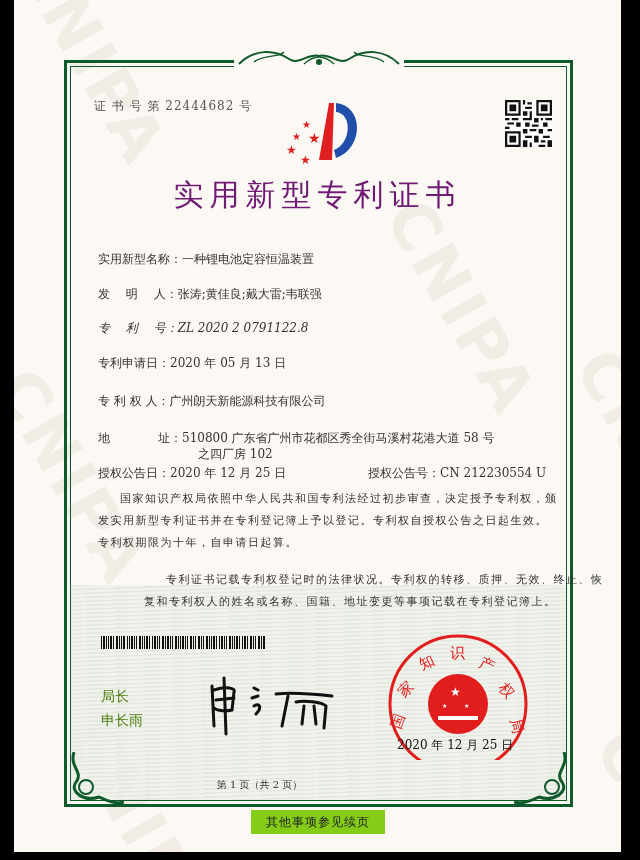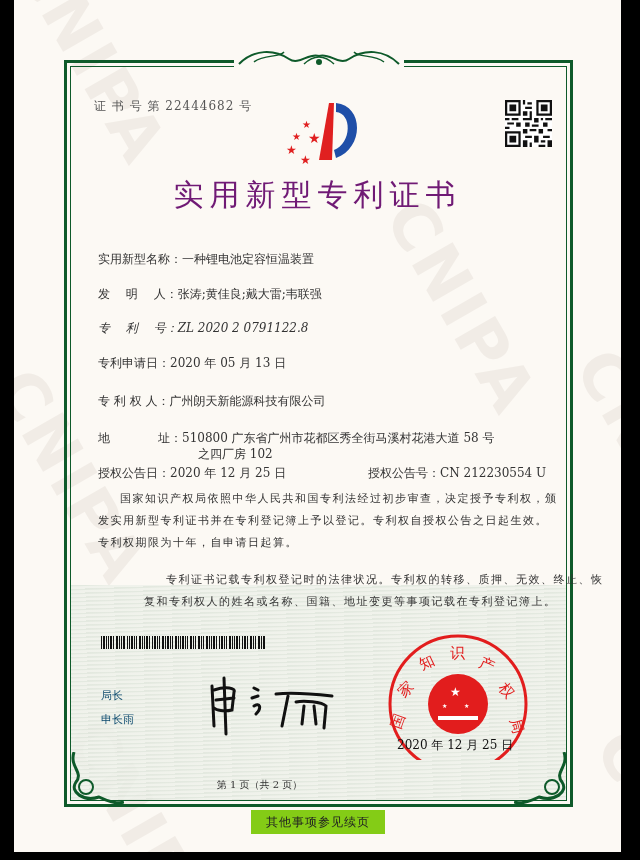--- a/index.html
+++ b/index.html
@@ -14,21 +14,21 @@
   .topornament{position:absolute;left:63px;top:40px;width:170px;height:30px;}
   .corner{position:absolute;width:60px;height:60px;}
   .cert-no{position:absolute;left:80px;top:98px;font-size:12px;color:#555;letter-spacing:1px;}
   .logo{position:absolute;left:270px;top:98px;width:80px;height:70px;}
   .qr{position:absolute;left:491px;top:100px;width:47px;height:47px;}
   .title{position:absolute;left:0;width:607px;top:175px;text-align:center;font-size:30px;letter-spacing:6px;color:#701a75;font-family:"DejaVu Serif",serif;}
   .row{position:absolute;left:84px;font-size:12px;color:#333;white-space:nowrap;}
   .row .lbl{display:inline-block;}
   .para{position:absolute;left:84px;width:460px;font-size:11px;color:#333;line-height:22px;letter-spacing:1.5px;text-indent:2em;}
   .barcode{position:absolute;left:87px;top:636px;width:164px;height:13px;}
-  .director{position:absolute;left:87px;font-size:11px;color:#0c4a6e;font-family:"DejaVu Sans",sans-serif;}
+  .director{position:absolute;left:87px;font-size:14px;color:#4d7c0f;font-family:"DejaVu Sans",sans-serif;}
   .signature{position:absolute;left:190px;top:676px;width:135px;height:60px;}
   .seal{position:absolute;left:370px;top:630px;width:148px;height:130px;}
   .seal-date{position:absolute;left:383px;top:737px;font-size:12px;color:#111;}
   .pagenum{position:absolute;left:0;width:491px;top:778px;text-align:center;font-size:10px;color:#333;}
   .footer-note{position:absolute;left:237px;top:810px;width:134px;height:24px;background:#84cc16;text-align:center;font-size:12px;line-height:24px;color:#222;letter-spacing:1px;}
 </style>
 </head>
 <body>
 
 <div class="paper">

